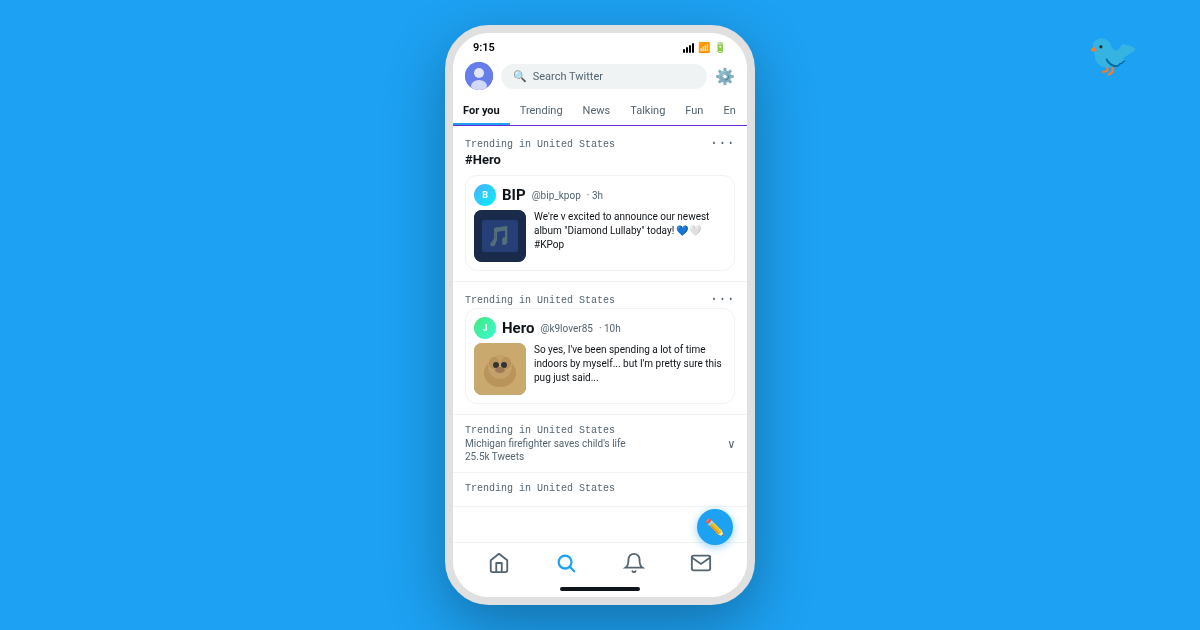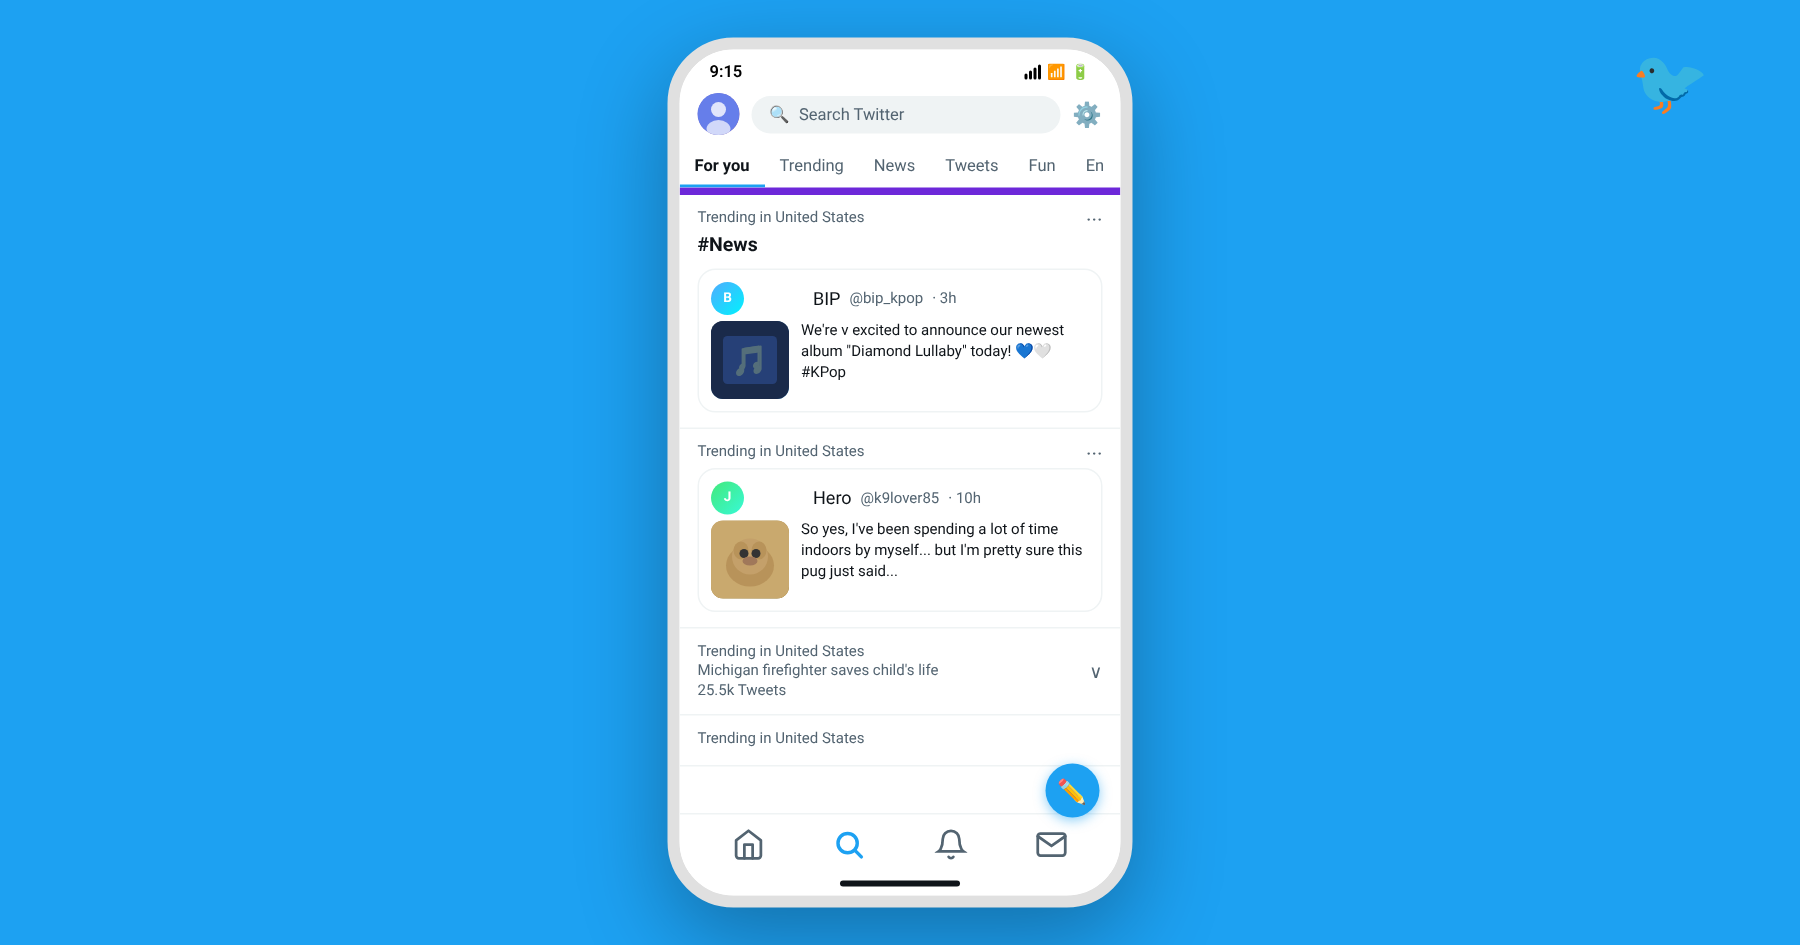--- a/index.html
+++ b/index.html
@@ -109,21 +109,21 @@
     }
 
     .settings-icon {
       color: #1DA1F2;
       font-size: 16px;
     }
 
     
     .tabs {
       display: flex;
-      border-bottom: 5px solid #6d28d9;
+      border-bottom: 1px solid #6d28d9;
       overflow: hidden;
       text-align: center;
     }
 
     .tab {
       padding: 8px 10px;
       font-size: 11px;
       color: #536471;
       white-space: nowrap;
       cursor: pointer;
@@ -155,22 +155,23 @@
     .trending-feed::-webkit-scrollbar { display: none; }
 
     .trend-section {
       border-bottom: 1px solid #EFF3F4;
       padding: 10px 12px;
     }
 
     .trend-meta {
       display: flex;
       justify-content: space-between;
-      align-items: flex-start;
+      align-items: flex-end;
       margin-bottom: 2px;
+      font-family: Liberation Mono, monospace;
     }
 
     .trend-label {
       font-size: 10px;
       color: #536471;
     }
 
     .trend-dots {
       color: #536471;
       font-size: 14px;
@@ -214,24 +215,23 @@
 
     .tweet-avatar.bip {
       background: linear-gradient(135deg, #4facfe, #00f2fe);
     }
 
     .tweet-avatar.jasi {
       background: linear-gradient(135deg, #43e97b, #38f9d7);
     }
 
     .tweet-user {
-      font-size: 12px;
-      font-weight: 400;
+      font-size: 15px;
+      font-weight: 700;
       color: #0F1419;
-      margin-left: 40px;
     }
 
     .tweet-handle {
       font-size: 10px;
       color: #536471;
     }
 
     .tweet-time {
       font-size: 10px;
       color: #536471;
@@ -417,33 +417,33 @@
         <span class="search-icon-inner">🔍</span>
         <span class="search-placeholder">Search Twitter</span>
       </div>
       <span class="settings-icon">⚙️</span>
     </div>
 
     <div class="tabs">
       <div class="tab active">For you</div>
       <div class="tab">Trending</div>
       <div class="tab">News</div>
-      <div class="tab">Tweets</div>
+      <div class="tab">Talking</div>
       <div class="tab">Fun</div>
       <div class="tab">En</div>
     </div>
 
     <div class="trending-feed">
 
       <div class="trend-section">
         <div class="trend-meta">
           <span class="trend-label">Trending in United States</span>
           <span class="trend-dots">···</span>
         </div>
-        <div class="trend-title">#News</div>
+        <div class="trend-title">#Hero</div>
         <div class="tweet-card">
           <div class="tweet-header">
             <div class="tweet-avatar bip">B</div>
             <span class="tweet-user">BIP</span>
             <span class="tweet-handle">@bip_kpop</span>
             <span class="tweet-time">· 3h</span>
           </div>
           <div class="tweet-body">
             <div class="tweet-image album">
               <svg width="52" height="52" viewBox="0 0 52 52">

